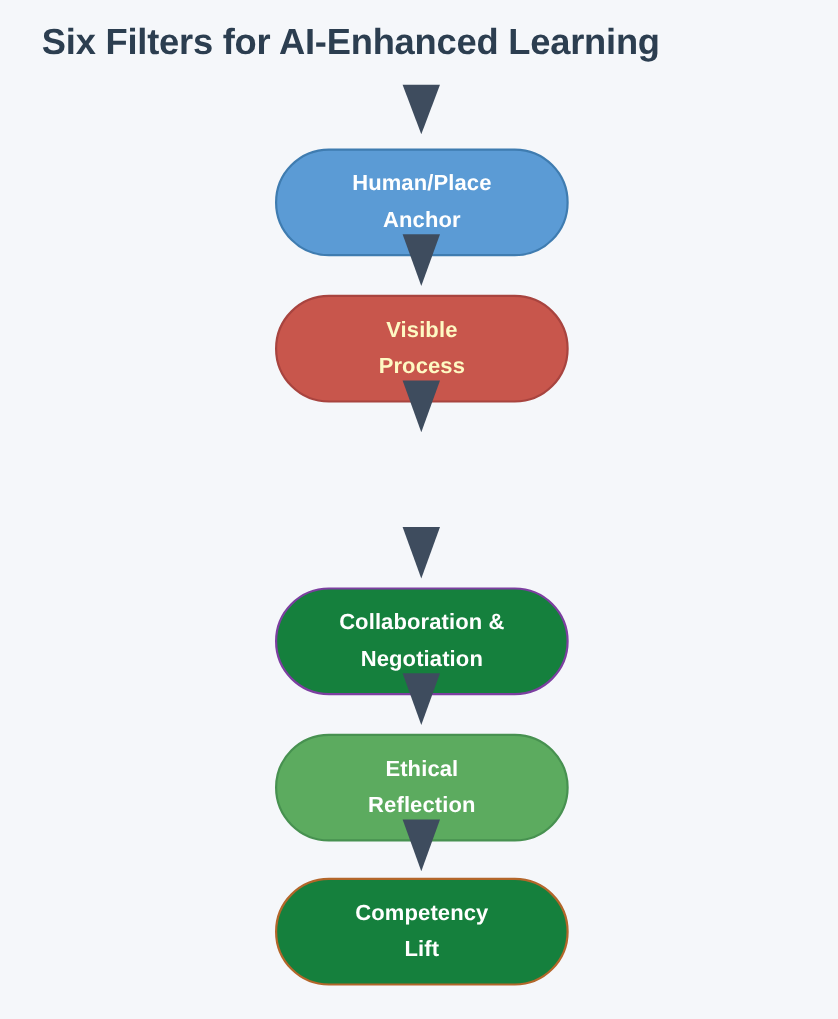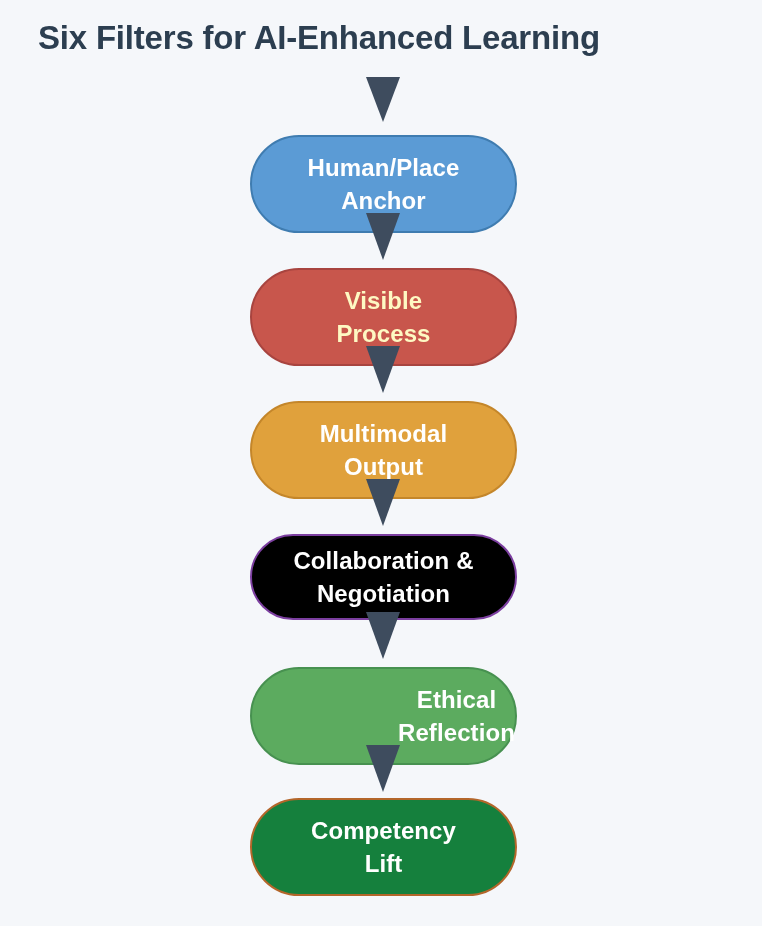--- a/index.html
+++ b/index.html
@@ -55,21 +55,21 @@
     border-radius: 49px;
     border-style: solid;
     border-width: 2px;
     display: flex;
     align-items: center;
     justify-content: center;
     z-index: 1;
   }
   .node-label {
     color: #ffffff;
-    font-size: 24px;
+    font-size: 20px;
     font-weight: bold;
     line-height: 33px;
     text-align: center;
     letter-spacing: 0.1px;
     white-space: pre-line;
     user-select: none;
   }
 
   
   .flow-arrow {
@@ -103,29 +103,25 @@
       <div class="flow-arrow" style="left: 366px; top: 612px; border-top-color: rgb(62, 76, 94);"></div>
       <div class="flow-arrow" style="left: 366px; top: 745px; border-top-color: rgb(62, 76, 94);"></div>
       <div class="flow-node" style="left: 250px; top: 135px; width: 267px; height: 98px; background: rgb(91, 155, 213); border-color: rgb(63, 124, 176);">
         <div class="node-label" style="color: rgb(255, 255, 255);">Human/Place
 Anchor</div>
       </div>
       <div class="flow-node" style="left: 250px; top: 268px; width: 267px; height: 98px; background: rgb(200, 86, 76); border-color: rgb(168, 68, 63);">
         <div class="node-label" style="color: #fef9c3;">Visible
 Process</div>
       </div>
-      <div class="flow-node" style="left: 250px; top: 401px; width: 267px; height: 98px; background: rgb(224, 161, 60); border-color: rgb(196, 134, 42);">
-        <div class="node-label" style="color: rgb(255, 255, 255);">Multimodal
-Output</div>
-      </div>
-      <div class="flow-node" style="left: 250px; top: 534px; width: 267px; height: 86px; background: #000000; border-color: rgb(124, 63, 160);">
+      <div class="flow-node" style="left: 250px; top: 534px; width: 267px; height: 98px; background: #15803d; border-color: rgb(124, 63, 160);">
         <div class="node-label" style="color: rgb(255, 255, 255);">Collaboration &amp;
 Negotiation</div>
       </div>
-      <div class="flow-node" style="left: 250px; top: 667px; width: 267px; height: 98px; background: rgb(92, 171, 95); border-color: rgb(71, 145, 80); justify-content: flex-end;">
+      <div class="flow-node" style="left: 250px; top: 667px; width: 267px; height: 98px; background: rgb(92, 171, 95); border-color: rgb(71, 145, 80);">
         <div class="node-label" style="color: rgb(255, 255, 255);">Ethical
 Reflection</div>
       </div>
       <div class="flow-node" style="left: 250px; top: 798px; width: 267px; height: 98px; background: #15803d; border-color: rgb(179, 102, 42);">
         <div class="node-label" style="color: rgb(255, 255, 255);">Competency
 Lift</div>
       </div>
     </div>
 
 </div>

